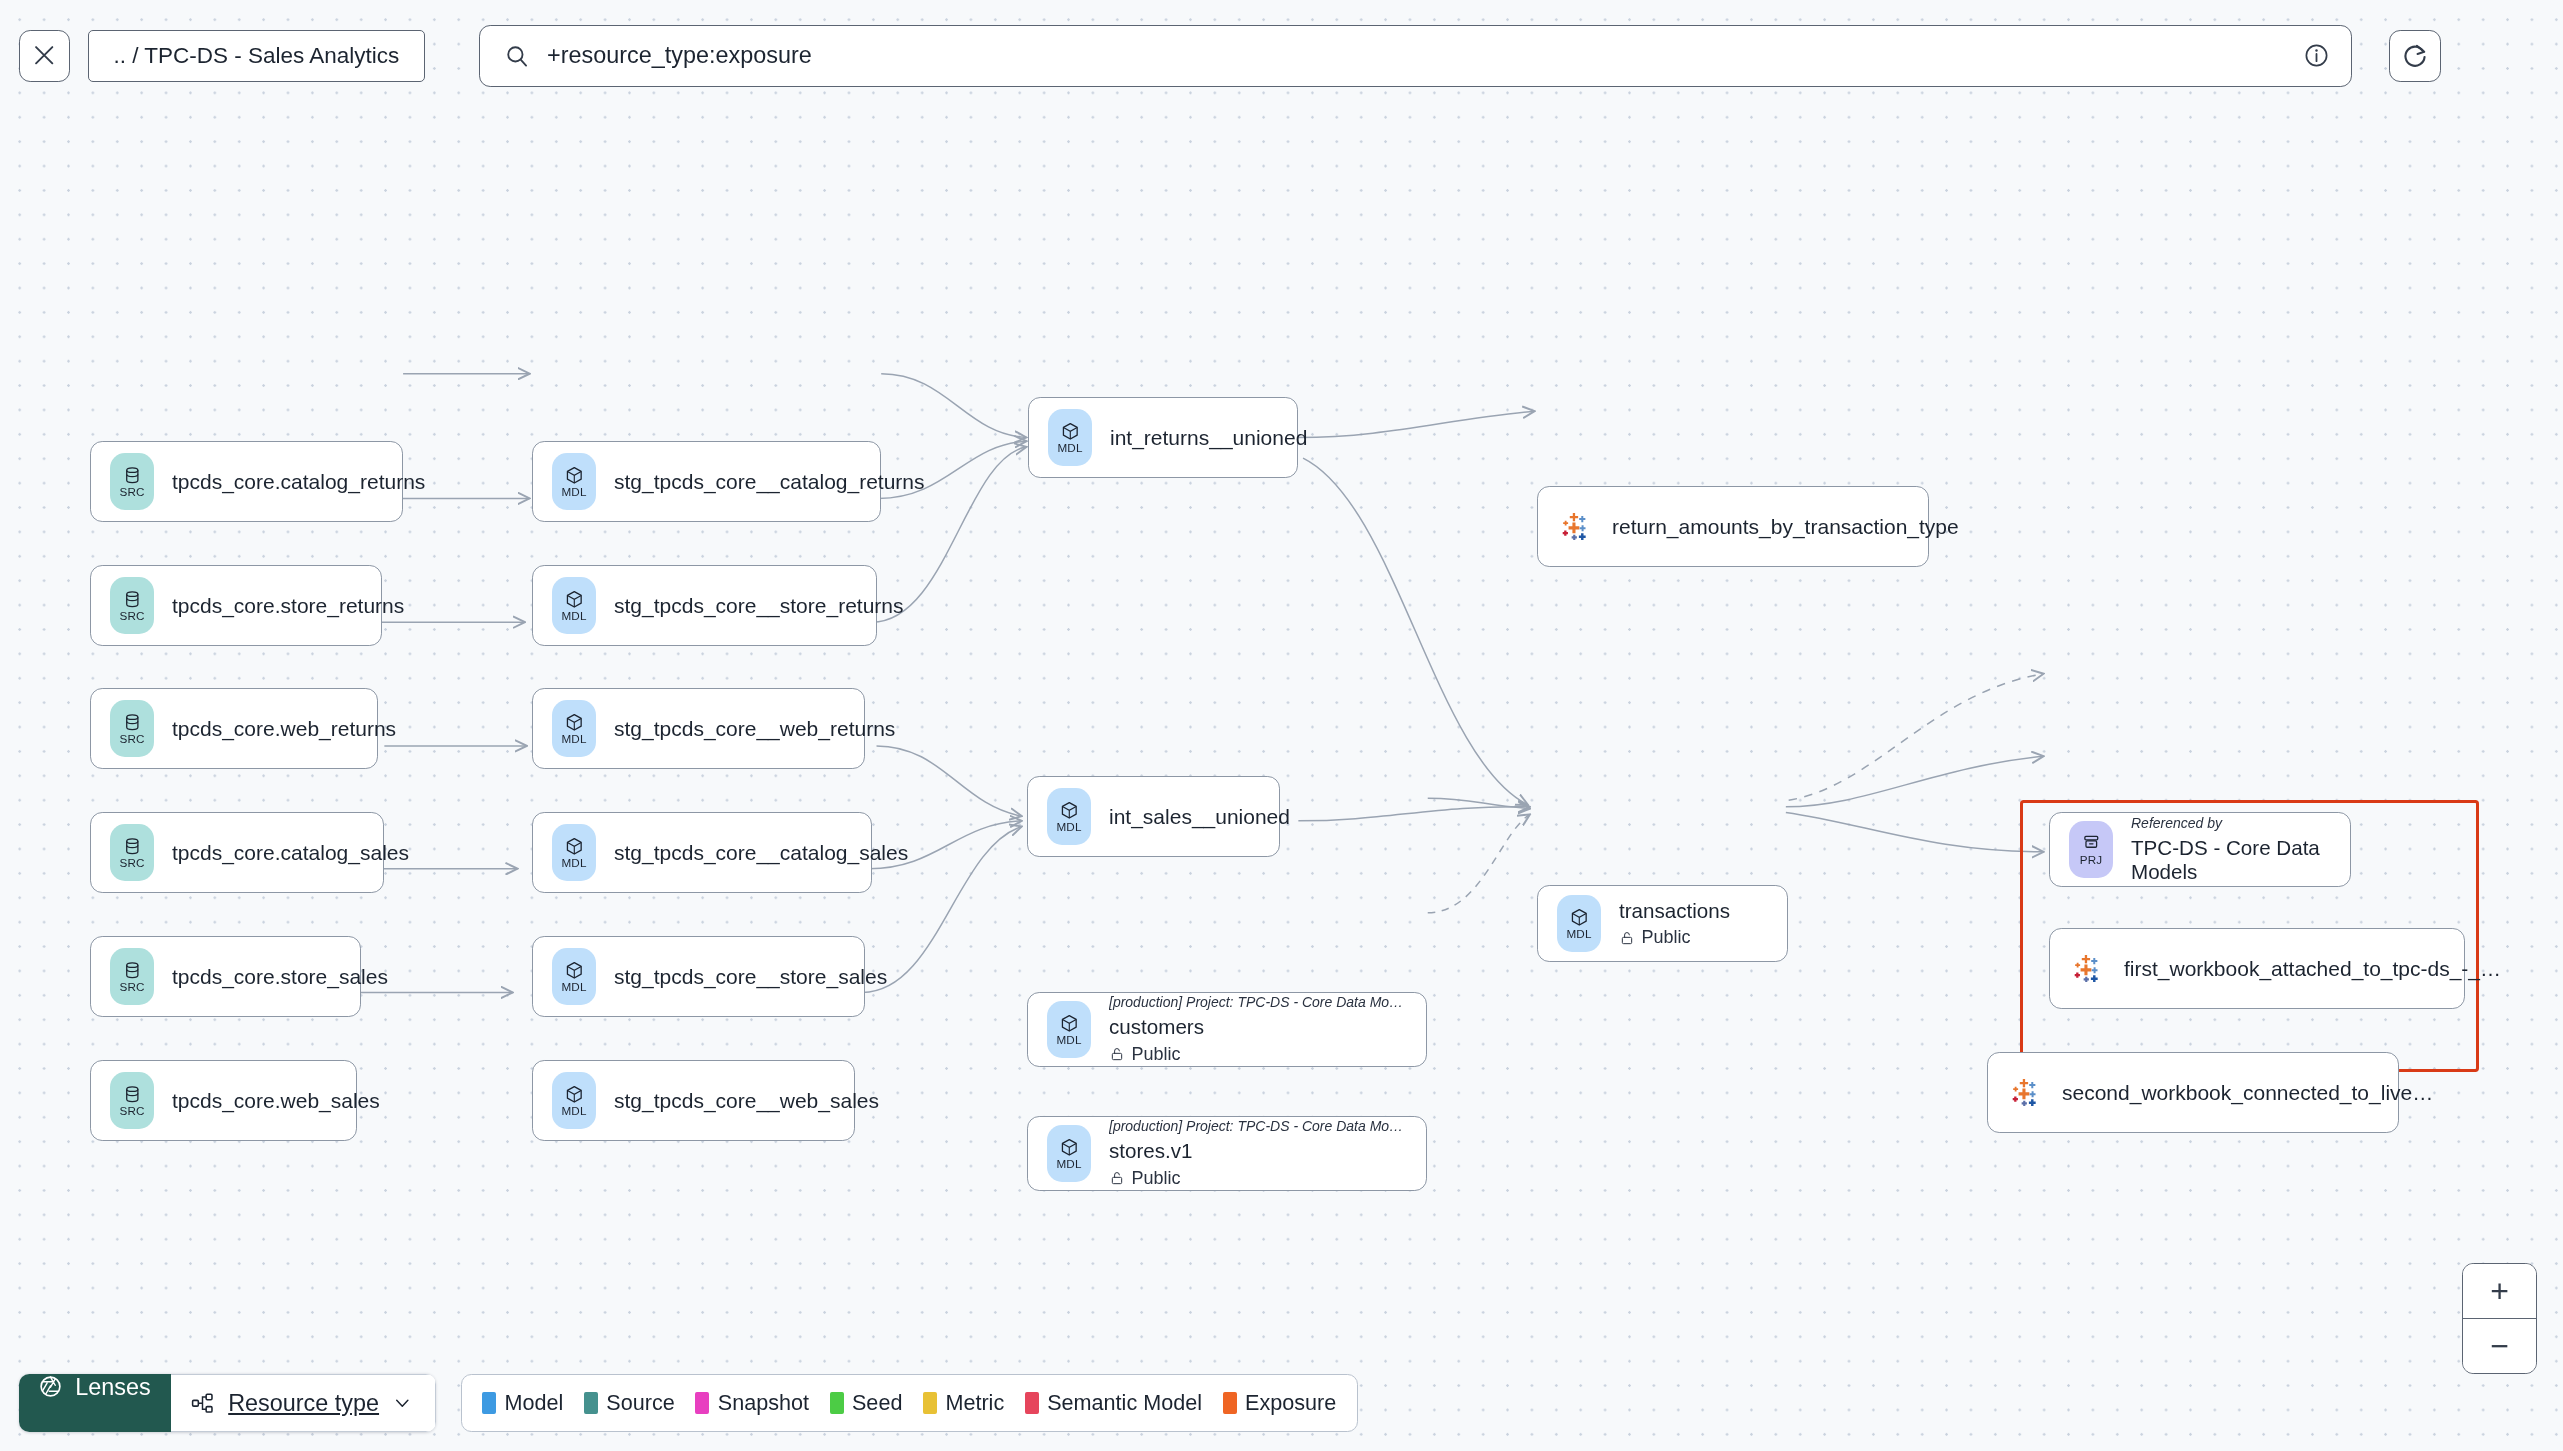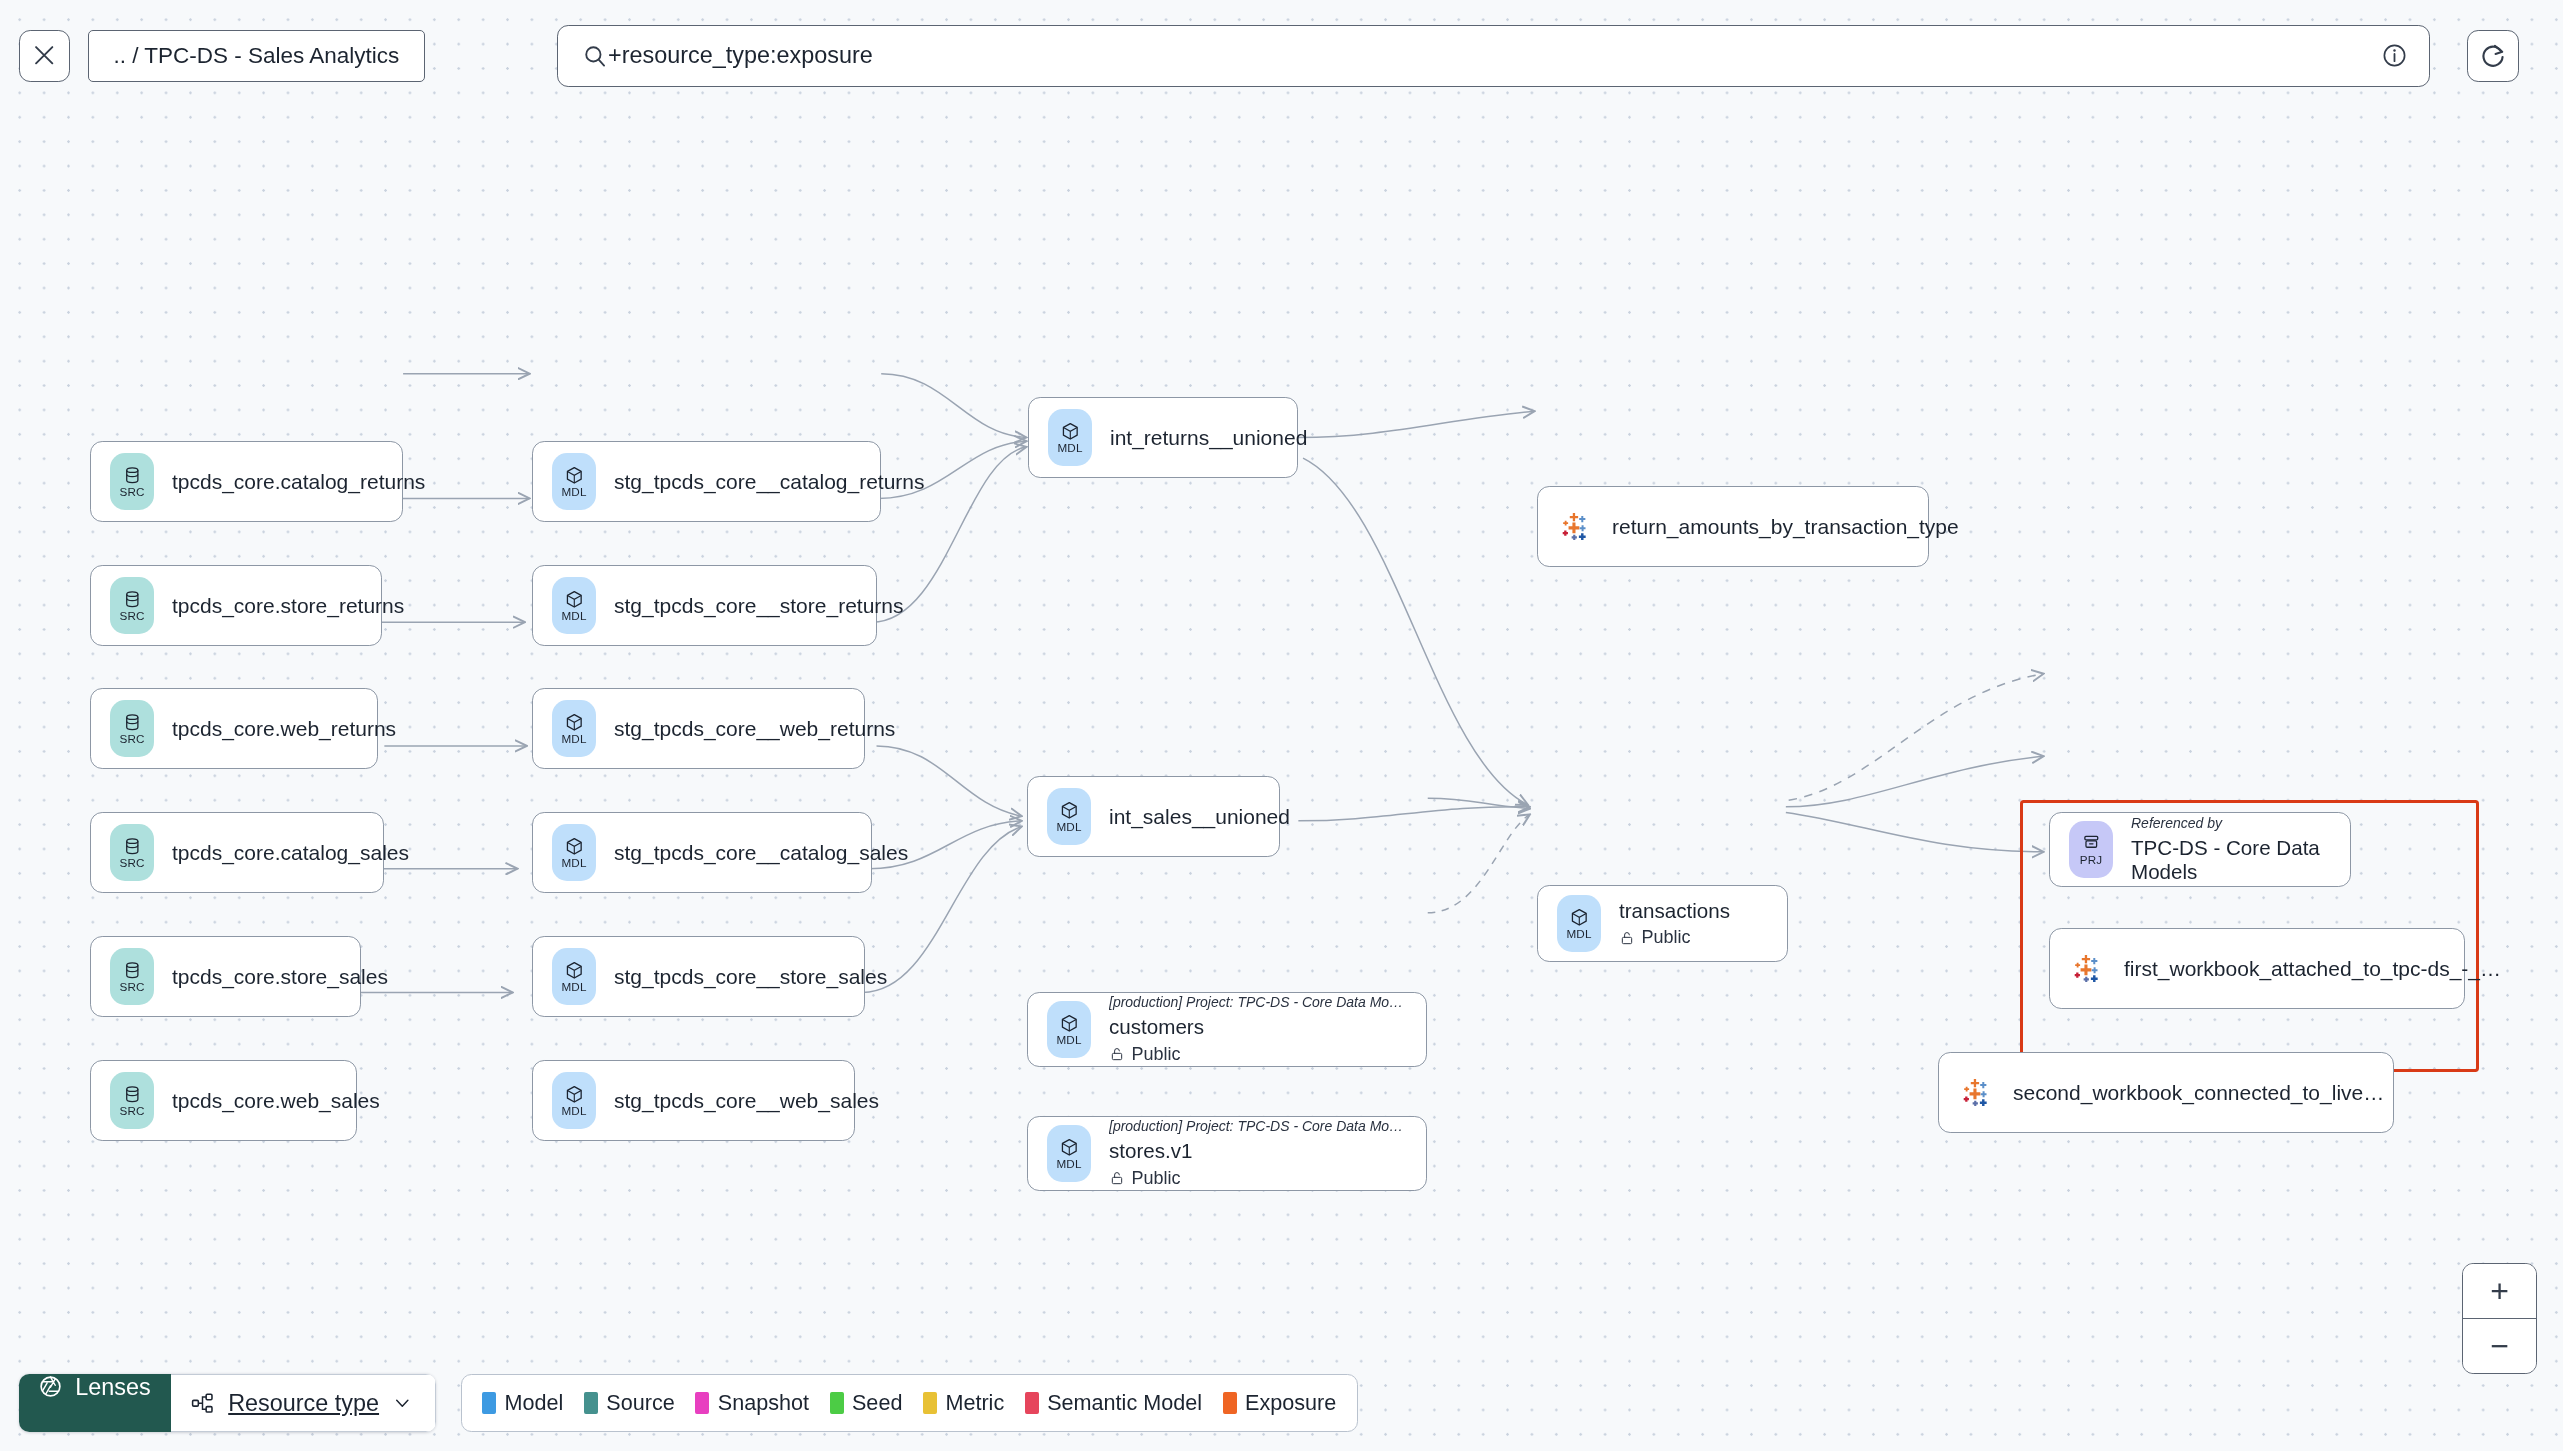--- a/index.html
+++ b/index.html
@@ -42,26 +42,27 @@
     border: 1.5px solid #5b6472;
     border-radius: 5px;
     font-size: 22.5px; color: #1c2430;
     white-space: nowrap;
     cursor: pointer;
     justify-content: center;
   }
   #search-box {
     flex: 0 0 auto;
     width: 1873px; height: 62px;
-    margin-left: 114px;
+    margin-left: 36px;
     background: #fff;
     border: 1.5px solid #5b6472;
     border-radius: 11.2px;
     display: flex; align-items: center;
     padding: 0 20.6px 0 24.4px;
+    gap: 17px;
   }
   #search-input {
     flex: 1;
     border: none; outline: none;
     font-size: 23.4px;
     color: #1c2430;
     font-family: "Liberation Sans", sans-serif;
     background: transparent;
   }
   #refresh-btn { width: 52px; height: 52px; margin-left: 19.7px; }
@@ -523,21 +524,21 @@
           <path d="M11 9.4 V16.4 M7.5 12.9 H14.5" stroke="#e8762d" stroke-width="2"></path>
           <path d="M16.6 11.2 V15 M14.7 13.1 H18.5" stroke="#5b8fc9" stroke-width="1.3"></path>
           <path d="M5.4 14.6 V18 M3.7 16.3 H7.1" stroke="#c72037" stroke-width="1.5"></path>
           <path d="M11.2 17.4 V20.8 M9.5 19.1 H12.9" stroke="#5b6fa8" stroke-width="1.4"></path>
           <path d="M16.4 16.4 V20.8 M14.2 18.6 H18.6" stroke="#1f57a5" stroke-width="1.6"></path>
         </g>
       </svg>
       <span class="node-label">first_workbook_attached_to_tpc-ds_-_…</span>
     </div>
 
-    <div class="node" style="left:1938px; top:941px; width:456px; height:81px;">
+    <div class="node" style="left:1987px; top:941px; width:412px; height:81px;">
       <svg class="tableau-ico" viewBox="0 0 24 24">
         <g stroke-linecap="butt">
           <path d="M11 3.2 V8.6 M8.3 5.9 H13.7" stroke="#e8762d" stroke-width="1.5"></path>
           <path d="M16.4 5.2 V9.2 M14.4 7.2 H18.4" stroke="#5b8fc9" stroke-width="1.3"></path>
           <path d="M5.6 8.2 V11.4 M4 9.8 H7.2" stroke="#e8762d" stroke-width="1.2"></path>
           <path d="M11 9.4 V16.4 M7.5 12.9 H14.5" stroke="#e8762d" stroke-width="2"></path>
           <path d="M16.6 11.2 V15 M14.7 13.1 H18.5" stroke="#5b8fc9" stroke-width="1.3"></path>
           <path d="M5.4 14.6 V18 M3.7 16.3 H7.1" stroke="#c72037" stroke-width="1.5"></path>
           <path d="M11.2 17.4 V20.8 M9.5 19.1 H12.9" stroke="#5b6fa8" stroke-width="1.4"></path>
           <path d="M16.4 16.4 V20.8 M14.2 18.6 H18.6" stroke="#1f57a5" stroke-width="1.6"></path>

